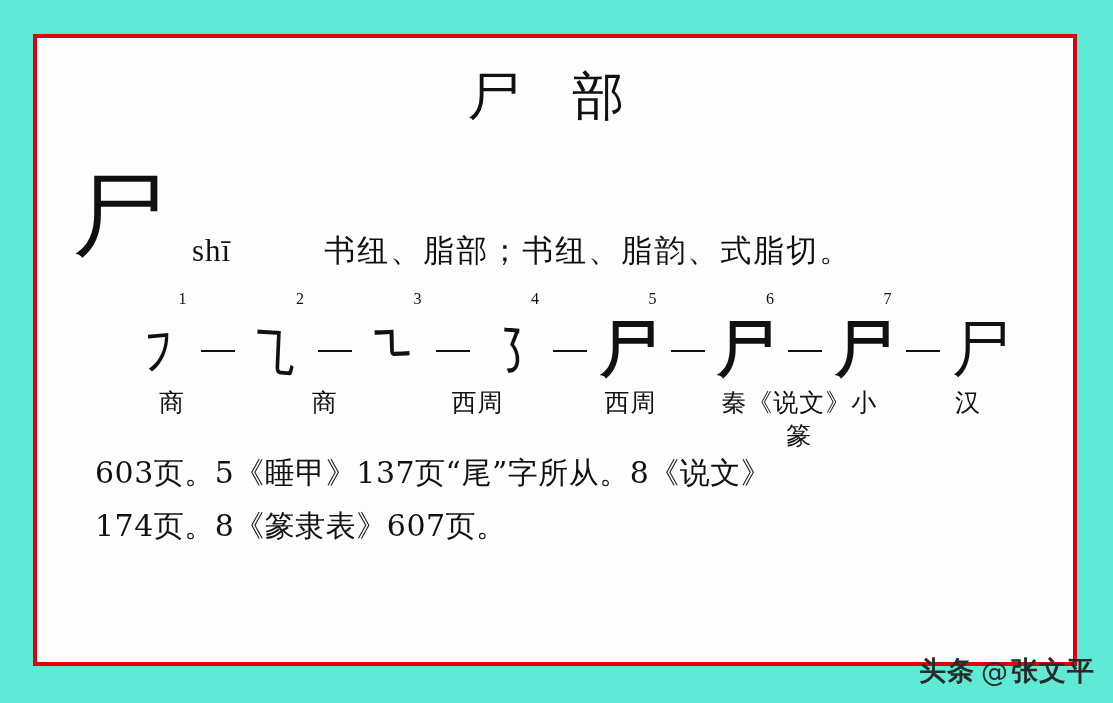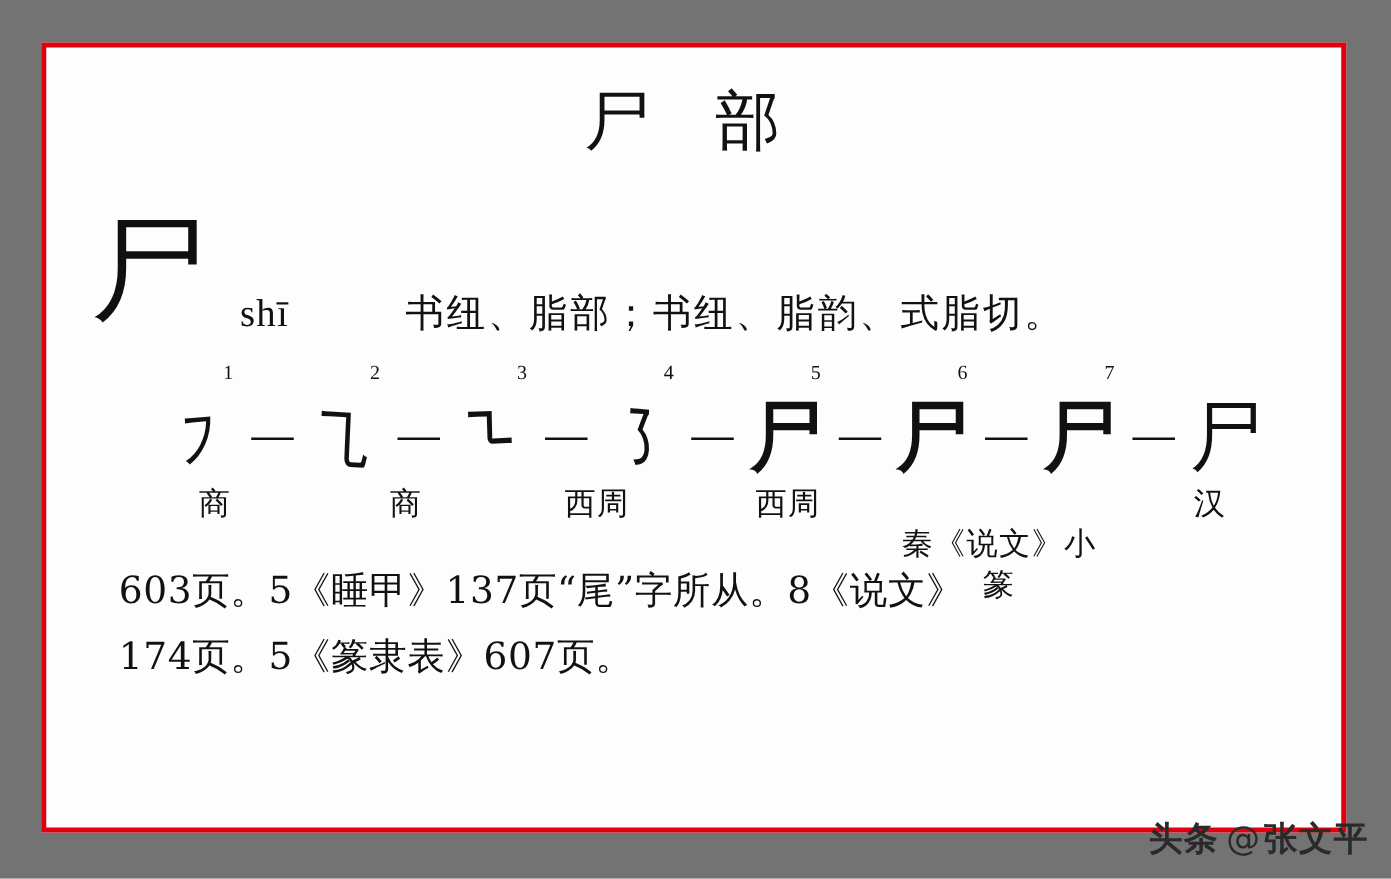--- a/index.html
+++ b/index.html
@@ -10,21 +10,21 @@
   body {
     width: 1113px;
     height: 703px;
     font-family: "Liberation Serif", serif;
     overflow: hidden;
   }
   .page {
     position: relative;
     width: 1113px;
     height: 703px;
-    background: #737373;
+    background: #5eead4;
   }
   .scan-frame {
     position: absolute;
     left: 33px;
     top: 34px;
     width: 1044px;
     height: 632px;
     border: 4px solid #e0000f;
     box-sizing: border-box;
     background: #fdfdfd;
@@ -143,21 +143,21 @@
     margin-top: 6px;
   }
   .label-cell {
     width: 138px;
     text-align: center;
     font-family: "DejaVu Serif", serif;
     font-size: 25px;
     color: #111111;
     letter-spacing: 1px;
   }
-  .label-cell.wide { width: 170px; margin-top: 32px; }
+  .label-cell.wide { width: 170px; }
 
   
   .notes {
     position: absolute;
     left: 58px;
     right: 48px;
     top: 408px;
     font-family: "DejaVu Serif", serif;
     font-size: 30px;
     line-height: 53px;
@@ -263,21 +263,21 @@
           <div class="label-cell">商</div>
           <div class="label-cell">西周</div>
           <div class="label-cell">西周</div>
           <div class="label-cell wide">秦《说文》小篆</div>
           <div class="label-cell">汉</div>
         </div>
       </div>
 
       <div class="notes">
         <span class="line">603页。5《睡甲》137页“尾”字所从。8《说文》</span>
-        <span class="line">174页。5《篆隶表》607页。</span>
+        <span class="line">174页。8《篆隶表》607页。</span>
       </div>
 
     </div>
   </div>
 
   <div class="watermark">
     <span>头条</span>
     <span class="at">@</span>
     <span class="handle">张文平</span>
   </div>

